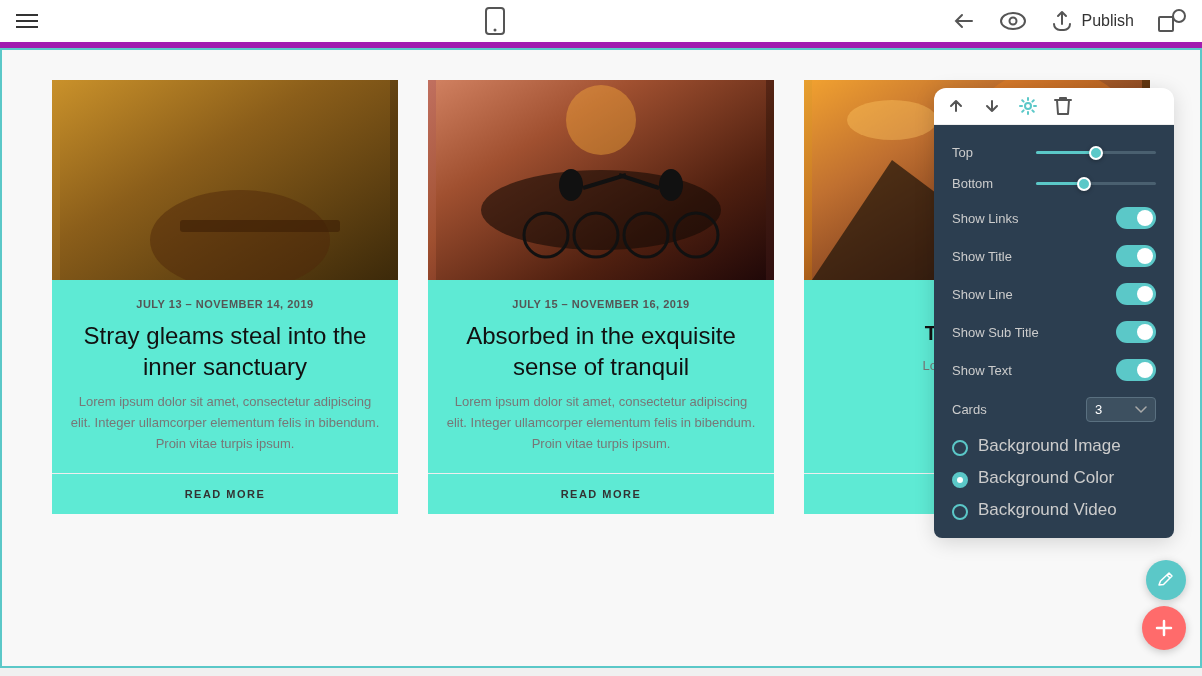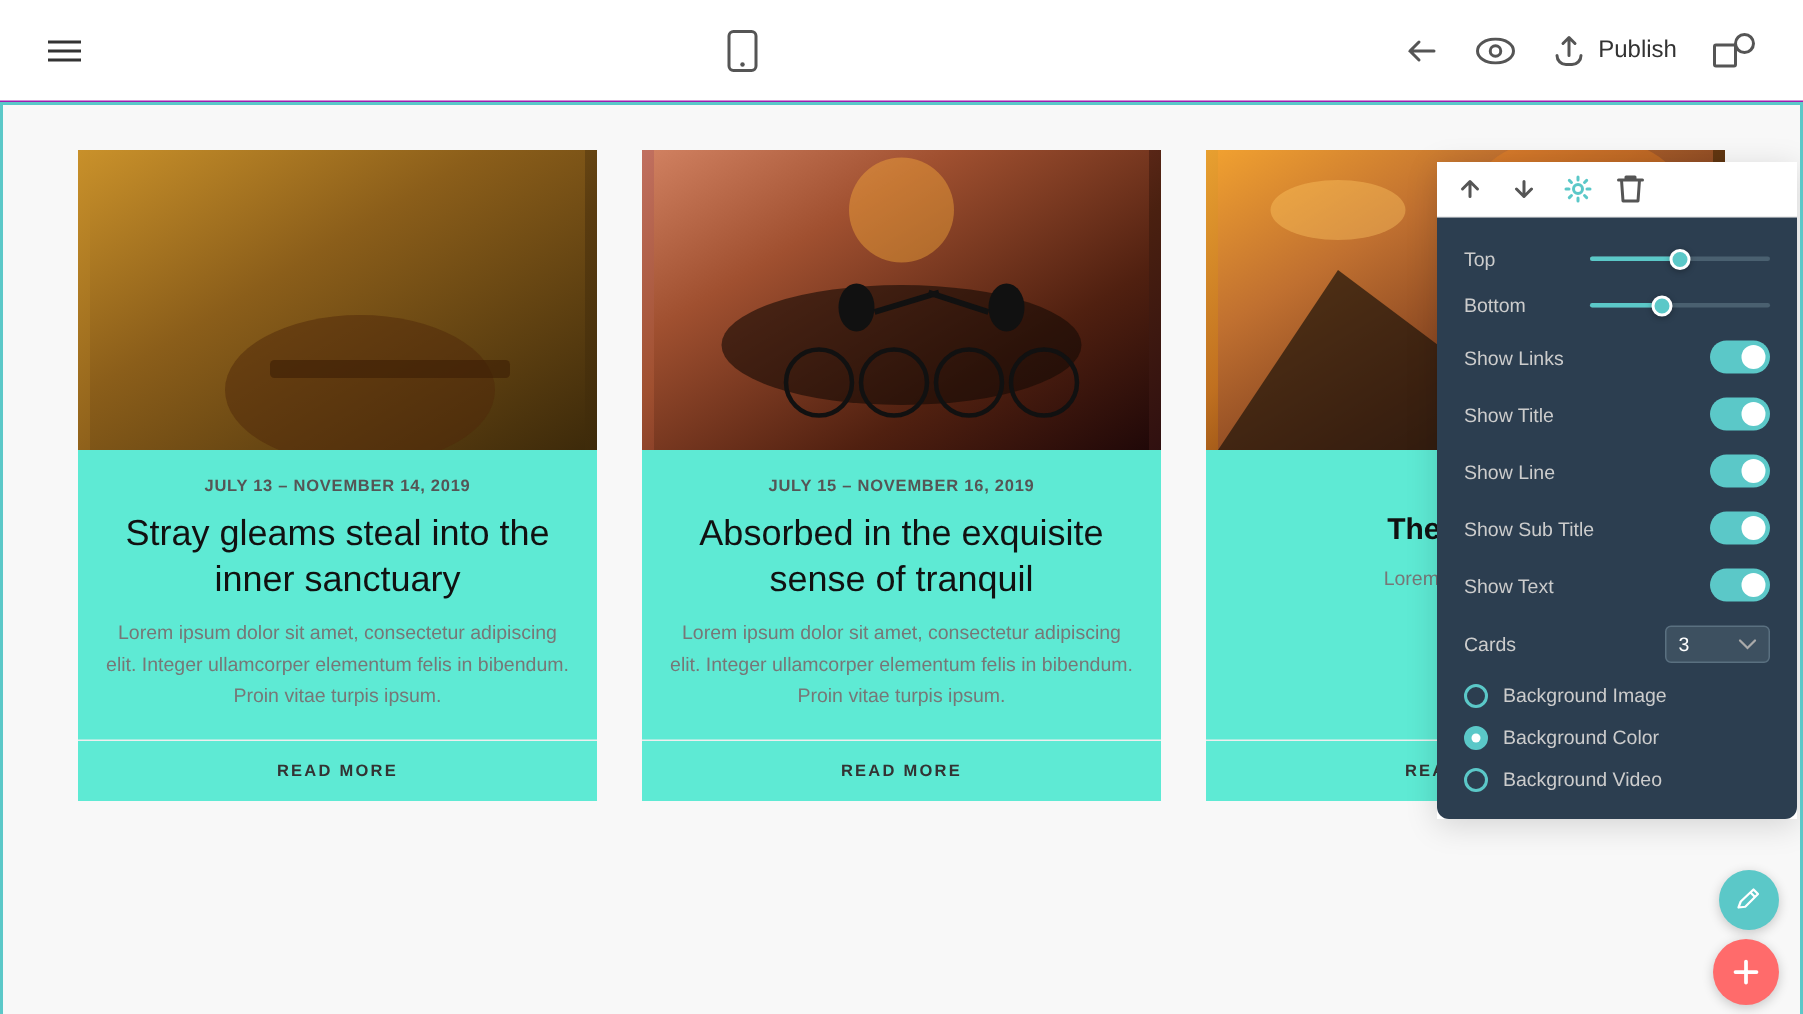--- a/index.html
+++ b/index.html
@@ -6,27 +6,27 @@
     body {
       font-family: -apple-system, BlinkMacSystemFont, 'Segoe UI', sans-serif;
       background: #f0f0f0;
       width: 1202px;
       height: 676px;
       overflow: hidden;
     }
 
     
     .top-nav {
-      height: 68px;
+      height: 48px;
       background: #fff;
       display: flex;
       align-items: center;
       justify-content: space-between;
-      padding: 0 32px;
-      border-bottom: 1px solid #a21caf;
+      padding: 0 16px;
+      border-bottom: 6px solid #a21caf;
       position: relative;
       z-index: 10;
     }
     .nav-left { display: flex; align-items: center; gap: 12px; }
     .nav-center { display: flex; align-items: center; }
     .nav-right { display: flex; align-items: center; gap: 24px; }
     .hamburger-icon { display: flex; flex-direction: column; gap: 4px; cursor: pointer; }
     .hamburger-icon span { display: block; width: 22px; height: 2px; background: #333; }
     .publish-btn {
       display: flex; align-items: center; gap: 8px;
@@ -112,23 +112,23 @@
       background: linear-gradient(135deg, #c17060 0%, #a05030 30%, #703020 50%, #4a2010 70%, #301010 100%);
     }
     .img-mountain {
       background: linear-gradient(135deg, #e8a030 0%, #c07020 30%, #804010 50%, #503010 70%, #302010 90%, #1a1010 100%);
     }
 
     
     .floating-toolbar {
       position: absolute;
       top: 38px;
-      right: 2px;
+      right: 26px;
       background: #fff;
-      border-radius: 0;
+      border-radius: 12px;
       box-shadow: 0 4px 20px rgba(0,0,0,0.15);
       overflow: visible;
       z-index: 100;
     }
     .toolbar-icons {
       display: flex;
       align-items: center;
       padding: 8px 12px;
       gap: 16px;
       border-bottom: 1px solid #eee;
@@ -228,25 +228,25 @@
       align-items: center;
       gap: 8px;
       cursor: pointer;
       min-width: 70px;
       justify-content: space-between;
     }
 
     
     .radio-row {
       display: flex;
-      align-items: flex-start;
+      align-items: flex-end;
       gap: 10px;
       padding: 6px 18px;
       color: #ccc;
-      font-size: 13px;
+      font-size: 17px;
       cursor: pointer;
     }
     .radio-circle {
       width: 16px;
       height: 16px;
       border-radius: 50%;
       border: 2px solid #5bc8c8;
       display: flex;
       align-items: center;
       justify-content: center;

